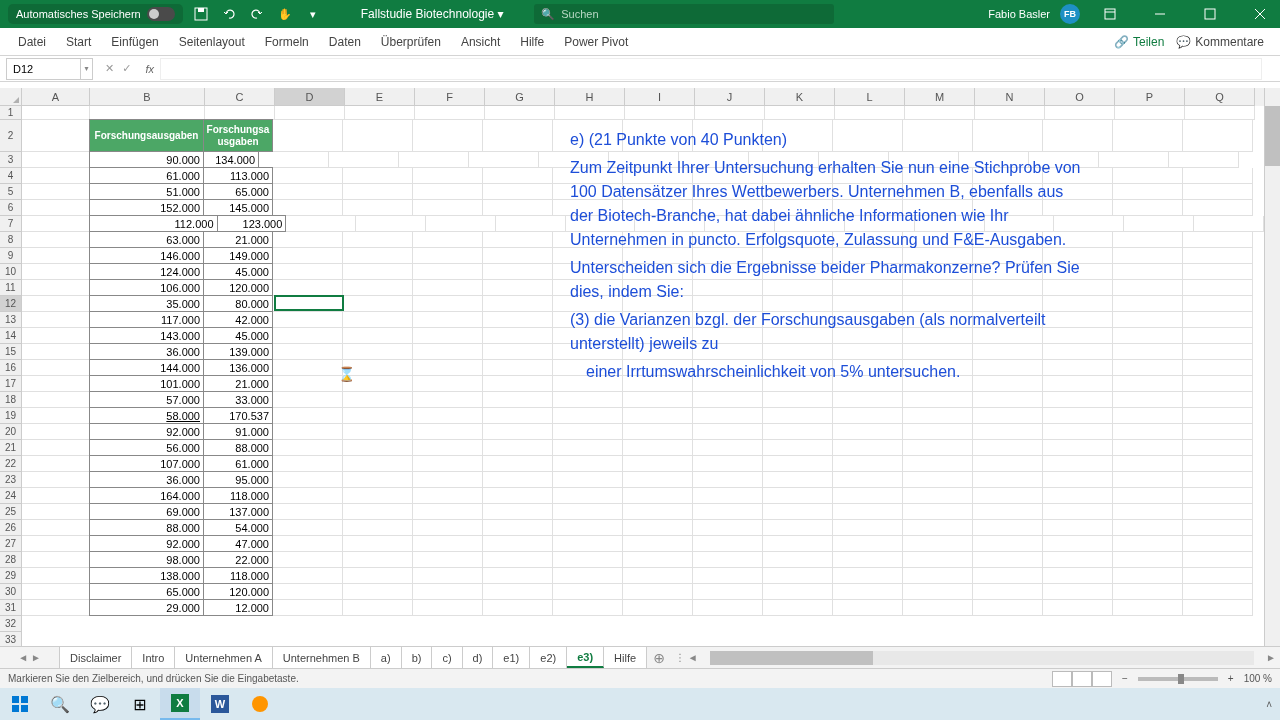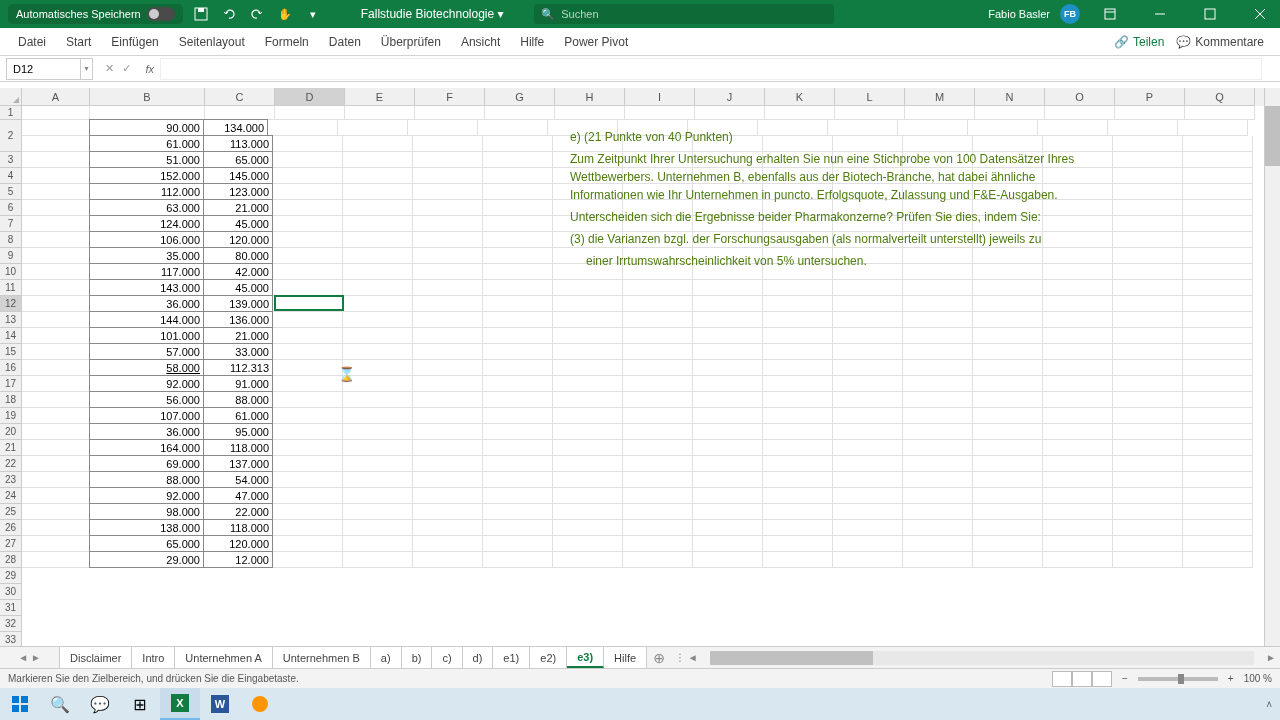--- a/index.html
+++ b/index.html
@@ -51,21 +51,21 @@
 .cell-row.first-row { height: 14px; }
 .cell { border-right: 1px solid #e0e0e0; border-bottom: 1px solid #e0e0e0; font-size: 11px; padding: 0 3px; display: flex; align-items: center; overflow: hidden; }
 .cell.data { border: 1px solid #888; margin: -1px 0 0 -1px; justify-content: flex-end; }
 .cell.hdr { background: #4ca766; color: #fff; font-weight: bold; justify-content: center; text-align: center; border: 1px solid #888; margin: -1px 0 0 -1px; line-height: 1.2; font-size: 10px; }
 .col-h.selected { background: #d2d2d2; }
 
 
 .selection { position: absolute; border: 2px solid #107c41; pointer-events: none; }
 
 
-.textbox { position: absolute; font-size: 12px; color: #4d7c0f; line-height: 1.5; }
+.textbox { position: absolute; font-size: 16px; color: #1d4ed8; line-height: 1.5; }
 .textbox p { margin-bottom: 4px; }
 
 
 .hourglass { position: absolute; font-size: 14px; color: #666; }
 
 
 .sheet-bar { position: absolute; bottom: 28px; left: 0; right: 0; height: 22px; background: #f3f3f3; border-top: 1px solid #ccc; display: flex; align-items: stretch; }
 .sheet-nav { width: 60px; display: flex; align-items: center; justify-content: center; gap: 4px; color: #888; font-size: 10px; border-right: 1px solid #ccc; }
 .sheet-tab { padding: 0 10px; font-size: 11px; border-right: 1px solid #ccc; display: flex; align-items: center; background: #fff; cursor: pointer; color: #444; }
 .sheet-tab.active { background: #fff; border-bottom: 2px solid #107c41; color: #107c41; font-weight: 600; }
@@ -258,24 +258,43 @@
         <div class="cell" style="width: 70px;"></div>
         <div class="cell" style="width: 70px;"></div>
         <div class="cell" style="width: 70px;"></div>
         <div class="cell" style="width: 70px;"></div>
         <div class="cell" style="width: 70px;"></div>
         <div class="cell" style="width: 70px;"></div>
         <div class="cell" style="width: 70px;"></div>
         <div class="cell" style="width: 70px;"></div>
         <div class="cell" style="width: 70px;"></div>
       </div>
+      <div class="cell-row hdr-row">
+        <div class="cell" style="width: 68px;"></div>
+        <div class="cell hdr" style="width: 115px;">Forschungsausgaben</div>
+        <div class="cell hdr" style="width: 70px;">Forschungsa<br>usgaben</div>
+        <div class="cell" style="width: 70px;"></div>
+        <div class="cell" style="width: 70px;"></div>
+        <div class="cell" style="width: 70px;"></div>
+        <div class="cell" style="width: 70px;"></div>
+        <div class="cell" style="width: 70px;"></div>
+        <div class="cell" style="width: 70px;"></div>
+        <div class="cell" style="width: 70px;"></div>
+        <div class="cell" style="width: 70px;"></div>
+        <div class="cell" style="width: 70px;"></div>
+        <div class="cell" style="width: 70px;"></div>
+        <div class="cell" style="width: 70px;"></div>
+        <div class="cell" style="width: 70px;"></div>
+        <div class="cell" style="width: 70px;"></div>
+        <div class="cell" style="width: 70px;"></div>
+      </div>
       <div class="cell-row">
         <div class="cell" style="width: 68px;"></div>
         <div class="cell data" style="width: 115px;">90.000</div>
-        <div class="cell data" style="width: 65px;">134.000</div>
+        <div class="cell data" style="width: 56px;">134.000</div>
         <div class="cell" style="width: 70px;"></div>
         <div class="cell" style="width: 70px;"></div>
         <div class="cell" style="width: 70px;"></div>
         <div class="cell" style="width: 70px;"></div>
         <div class="cell" style="width: 70px;"></div>
         <div class="cell" style="width: 70px;"></div>
         <div class="cell" style="width: 70px;"></div>
         <div class="cell" style="width: 70px;"></div>
         <div class="cell" style="width: 70px;"></div>
         <div class="cell" style="width: 70px;"></div>
@@ -336,21 +355,21 @@
         <div class="cell" style="width: 70px;"></div>
         <div class="cell" style="width: 70px;"></div>
         <div class="cell" style="width: 70px;"></div>
         <div class="cell" style="width: 70px;"></div>
         <div class="cell" style="width: 70px;"></div>
         <div class="cell" style="width: 70px;"></div>
         <div class="cell" style="width: 70px;"></div>
       </div>
       <div class="cell-row">
         <div class="cell" style="width: 68px;"></div>
-        <div class="cell data" style="width: 115px;">112.000</div>
+        <div class="cell data" style="width: 129px;">112.000</div>
         <div class="cell data" style="width: 70px;">123.000</div>
         <div class="cell" style="width: 70px;"></div>
         <div class="cell" style="width: 70px;"></div>
         <div class="cell" style="width: 70px;"></div>
         <div class="cell" style="width: 70px;"></div>
         <div class="cell" style="width: 70px;"></div>
         <div class="cell" style="width: 70px;"></div>
         <div class="cell" style="width: 70px;"></div>
         <div class="cell" style="width: 70px;"></div>
         <div class="cell" style="width: 70px;"></div>
@@ -374,20 +393,39 @@
         <div class="cell" style="width: 70px;"></div>
         <div class="cell" style="width: 70px;"></div>
         <div class="cell" style="width: 70px;"></div>
         <div class="cell" style="width: 70px;"></div>
         <div class="cell" style="width: 70px;"></div>
         <div class="cell" style="width: 70px;"></div>
         <div class="cell" style="width: 70px;"></div>
       </div>
       <div class="cell-row">
         <div class="cell" style="width: 68px;"></div>
+        <div class="cell data" style="width: 115px;">146.000</div>
+        <div class="cell data" style="width: 70px;">149.000</div>
+        <div class="cell" style="width: 70px;"></div>
+        <div class="cell" style="width: 70px;"></div>
+        <div class="cell" style="width: 70px;"></div>
+        <div class="cell" style="width: 70px;"></div>
+        <div class="cell" style="width: 70px;"></div>
+        <div class="cell" style="width: 70px;"></div>
+        <div class="cell" style="width: 70px;"></div>
+        <div class="cell" style="width: 70px;"></div>
+        <div class="cell" style="width: 70px;"></div>
+        <div class="cell" style="width: 70px;"></div>
+        <div class="cell" style="width: 70px;"></div>
+        <div class="cell" style="width: 70px;"></div>
+        <div class="cell" style="width: 70px;"></div>
+        <div class="cell" style="width: 70px;"></div>
+      </div>
+      <div class="cell-row">
+        <div class="cell" style="width: 68px;"></div>
         <div class="cell data" style="width: 115px;">124.000</div>
         <div class="cell data" style="width: 70px;">45.000</div>
         <div class="cell" style="width: 70px;"></div>
         <div class="cell" style="width: 70px;"></div>
         <div class="cell" style="width: 70px;"></div>
         <div class="cell" style="width: 70px;"></div>
         <div class="cell" style="width: 70px;"></div>
         <div class="cell" style="width: 70px;"></div>
         <div class="cell" style="width: 70px;"></div>
         <div class="cell" style="width: 70px;"></div>
@@ -546,21 +584,21 @@
         <div class="cell" style="width: 70px;"></div>
         <div class="cell" style="width: 70px;"></div>
         <div class="cell" style="width: 70px;"></div>
         <div class="cell" style="width: 70px;"></div>
         <div class="cell" style="width: 70px;"></div>
         <div class="cell" style="width: 70px;"></div>
       </div>
       <div class="cell-row">
         <div class="cell" style="width: 68px;"></div>
         <div class="cell data" style="width: 115px; text-decoration: underline;">58.000</div>
-        <div class="cell data" style="width: 70px;">112.313</div>
+        <div class="cell data" style="width: 70px;">170.537</div>
         <div class="cell" style="width: 70px;"></div>
         <div class="cell" style="width: 70px;"></div>
         <div class="cell" style="width: 70px;"></div>
         <div class="cell" style="width: 70px;"></div>
         <div class="cell" style="width: 70px;"></div>
         <div class="cell" style="width: 70px;"></div>
         <div class="cell" style="width: 70px;"></div>
         <div class="cell" style="width: 70px;"></div>
         <div class="cell" style="width: 70px;"></div>
         <div class="cell" style="width: 70px;"></div>

